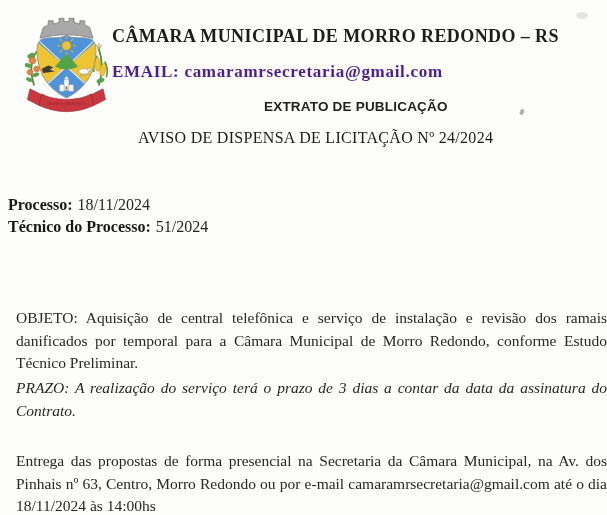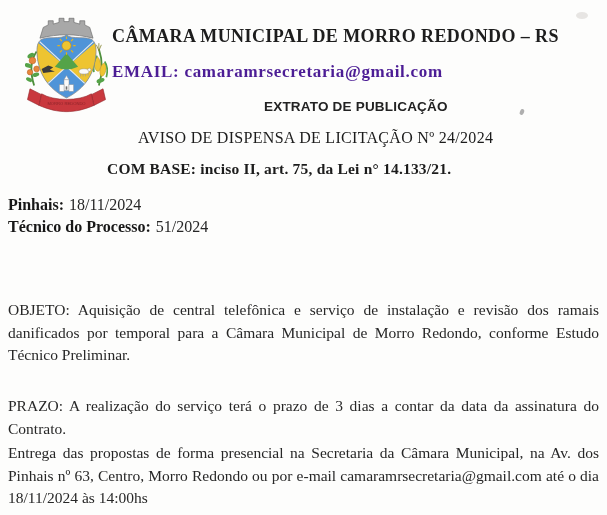--- a/index.html
+++ b/index.html
@@ -37,26 +37,26 @@
     left:107px;top:160px;
     font-size:15.5px;font-weight:bold;letter-spacing:.2px;
     color:#1c1c1c;white-space:nowrap;
   }
   .fields{
     left:8px;top:194px;
     font-size:16px;line-height:22px;
   }
   .field b{color:#171717;margin-right:5px;}
   .para{
-    left:8px;width:591px;margin:0;
+    left:8px;width:591px;margin:8px;
     font-size:15.5px;line-height:22.5px;
     text-align:justify;color:#272727;
   }
   .para-objeto{top:299px;}
-  .para-prazo{top:395px;}
+  .para-prazo{top:369px;font-style:italic;}
   .para-entrega{top:442px;}
   .logo{left:25px;top:14px;width:83px;height:104px;}
   .speck1{left:520px;top:109px;width:4px;height:6px;background:#6f6f6f;opacity:.55;
           border-radius:40% 60% 55% 45%;transform:rotate(25deg);}
   .speck2{left:576px;top:12px;width:12px;height:7px;background:#b5b0a8;opacity:.3;border-radius:50%;}
 </style>
 </head>
 <body>
 
 <div class="page">
@@ -143,25 +143,24 @@
       <path d="M20,96 C35,105 65,105 80,96 L83,110 C60,120 40,120 17,110 Z" style="fill:var(--red)" stroke="#8e2228" stroke-width="0.7"></path>
       <text x="50" y="109" text-anchor="middle" font-size="5" font-family="Liberation Sans, sans-serif" style="fill:#7c1e24" opacity="0.8">MORRO REDONDO</text>
     </g>
   </svg>
 
   <div class="abs org-name">CÂMARA MUNICIPAL DE MORRO REDONDO – RS</div>
   <div class="abs email-line">EMAIL: camaramrsecretaria@gmail.com</div>
 
   <div class="abs section-label">EXTRATO DE PUBLICAÇÃO</div>
   <div class="abs doc-title">AVISO DE DISPENSA DE LICITAÇÃO Nº 24/2024</div>
-  <div class="abs legal-base">COM BASE:  inciso II, art. 75, da Lei n° 14.133/21.</div>
 
   <div class="abs fields">
     <div class="field">
-      <b>Pinhais:</b><span>18/11/2024</span>
+      <b>Processo:</b><span>18/11/2024</span>
     </div>
     <div class="field">
       <b>Técnico do Processo:</b><span>51/2024</span>
     </div>
   </div>
 
   <p class="abs para para-objeto">OBJETO:  Aquisição de central telefônica e serviço de instalação e revisão dos ramais danificados por temporal para a Câmara Municipal de Morro Redondo, conforme Estudo Técnico Preliminar.</p>
   <p class="abs para para-prazo">PRAZO: A realização do serviço terá o prazo de 3 dias a contar da data da assinatura do Contrato.</p>
   <p class="abs para para-entrega">Entrega das propostas de forma presencial na Secretaria da Câmara Municipal, na Av. dos Pinhais nº 63, Centro, Morro Redondo ou por e-mail camaramrsecretaria@gmail.com até o dia 18/11/2024 às 14:00hs</p>
 

